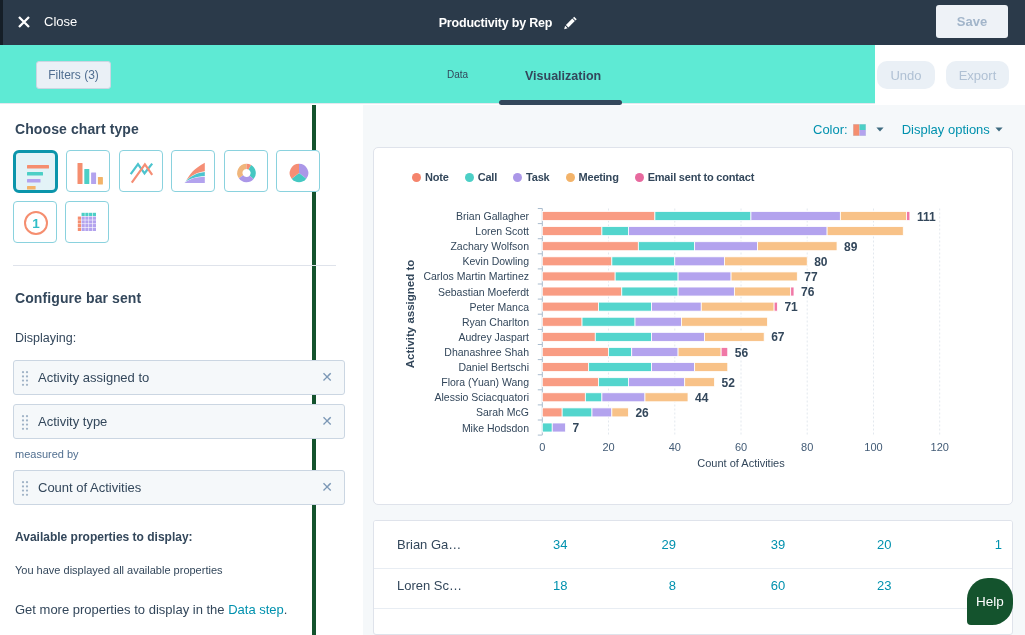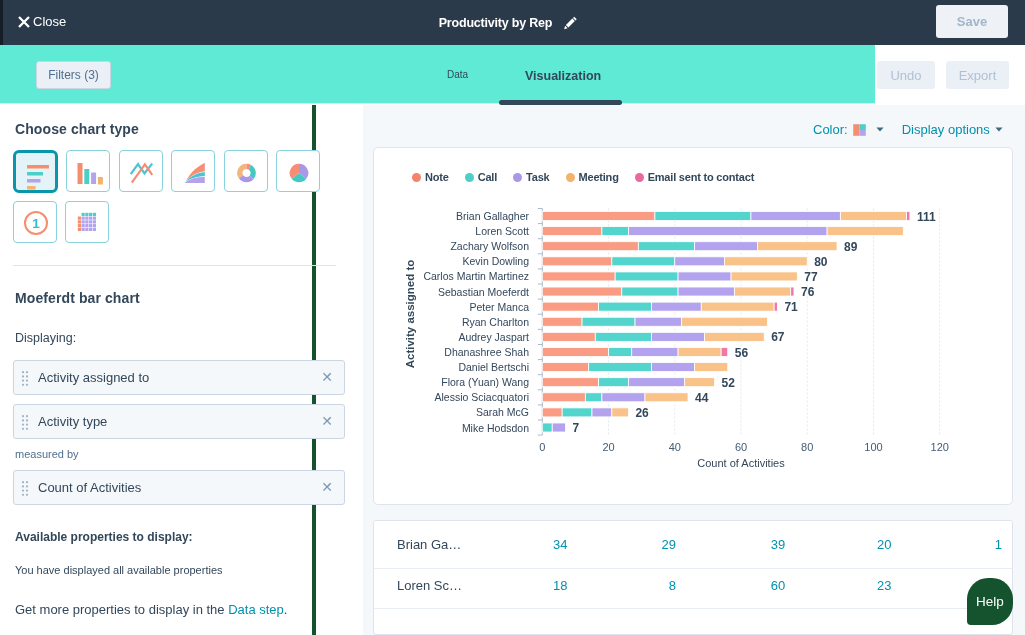--- a/index.html
+++ b/index.html
@@ -1,27 +1,27 @@
 <!DOCTYPE html>
 <html><head><meta charset="utf-8"><style>
 *{margin:0;padding:0;box-sizing:border-box}
 html,body{width:1025px;height:635px;overflow:hidden;font-family:"Liberation Sans",sans-serif;background:#fff}
 .topbar{position:absolute;left:0;top:0;width:1025px;height:45px;background:#2b3a4a}
 .edgestrip{position:absolute;left:0;top:0;width:3px;height:45px;background:#151e27}
 .closewrap{position:absolute;left:18px;top:14px;display:flex;align-items:center;color:#fff}
-.closetxt{margin-left:3px;font-size:13px;color:#fff}
+.closetxt{margin-left:14px;font-size:13px;color:#fff}
 .title{position:absolute;left:-4px;top:0;width:1025px;height:45px;display:flex;align-items:center;justify-content:center;color:#fff;font-size:12.5px;font-weight:bold;letter-spacing:-0.2px}
 .savebtn{position:absolute;left:936px;top:5px;width:72px;height:33px;background:#eef2f7;border-radius:3px;color:#a2b5ca;font-size:13px;font-weight:bold;display:flex;align-items:center;justify-content:center}
 .toolbar{position:absolute;left:0;top:45px;width:875px;height:59px;background:#5eead4;border-bottom:1px solid #e2e8ef}
 .filtersbtn{position:absolute;left:36px;top:16px;width:75px;height:28px;background:#eaf0f6;border:1px solid #cbd6e2;border-radius:3px;color:#506e91;font-size:12px;display:flex;align-items:center;justify-content:center}
 .tab{position:absolute;top:24px;font-size:10px;color:#33475b}
 .tab.data{left:447px}
 .tab.viz{left:525px;font-weight:bold;font-size:12.5px}
 .tabline{position:absolute;left:499px;top:55px;width:123px;height:5px;background:#33475b;border-radius:3px}
-.undobtn,.exportbtn{position:absolute;top:16px;height:28px;background:#eaf0f6;border-radius:3px;color:#b0c1d4;font-size:13px;display:flex;align-items:center;justify-content:center}
+.undobtn,.exportbtn{position:absolute;top:16px;height:28px;background:#eaf0f6;border-radius:10px;color:#b0c1d4;font-size:13px;display:flex;align-items:center;justify-content:center}
 .undobtn{left:877px;width:58px}
 .exportbtn{left:946px;width:63px}
 .sidebar{position:absolute;left:0;top:105px;width:316px;height:530px;background:#fff;border-right:4px solid #14532d}
 .h1{position:absolute;left:15px;font-size:14px;font-weight:bold;color:#33475b;letter-spacing:0.1px}
 .ctrow{position:absolute;left:13px;display:flex;gap:8.4px}
 .ctbox{width:44px;height:42px;border:1px solid #8ad2de;border-radius:4px;background:#fff}
 .ctbox.sel{width:45px;height:43px;border:3px solid #0b95ab;border-radius:6px;background:#e3f3f7}
 .divider{position:absolute;left:13px;top:160px;width:323px;border-top:1px solid #dfe3eb}
 .label{position:absolute;left:15px;font-size:12.5px;color:#33475b}
 .chip{position:absolute;left:13px;width:332px;height:35px;background:#f5f8fa;border:1px solid #cbd6e2;border-radius:3px;color:#33475b;font-size:13px;display:flex;align-items:center}
@@ -316,21 +316,21 @@
           <rect x="23.05" y="22.05" width="3.2" height="3.2" fill="#b3a3ee"></rect>
           <rect x="26.80" y="22.05" width="3.2" height="3.2" fill="#b3a3ee"></rect>
           <rect x="11.80" y="25.80" width="3.2" height="3.2" fill="#f58e6f"></rect>
           <rect x="15.55" y="25.80" width="3.2" height="3.2" fill="#b3a3ee"></rect>
           <rect x="19.30" y="25.80" width="3.2" height="3.2" fill="#b3a3ee"></rect>
           <rect x="23.05" y="25.80" width="3.2" height="3.2" fill="#b3a3ee"></rect>
           <rect x="26.80" y="25.80" width="3.2" height="3.2" fill="#b3a3ee"></rect>
         </svg></div>
     </div>
   <div class="divider"></div>
-  <div class="h1" style="top:185px">Moeferdt bar chart</div>
+  <div class="h1" style="top:185px">Configure bar sent</div>
   <div class="label" style="top:226px">Displaying:</div>
   <div class="chip" style="top:255px">
       <span class="dots"><svg width="8" height="17" viewBox="0 0 8 17">
           <circle cx="2" cy="2.2" r="1.1" fill="#9fb2c6"></circle>
           <circle cx="2" cy="6.4" r="1.1" fill="#9fb2c6"></circle>
           <circle cx="2" cy="10.6" r="1.1" fill="#9fb2c6"></circle>
           <circle cx="2" cy="14.8" r="1.1" fill="#9fb2c6"></circle>
           <circle cx="6" cy="2.2" r="1.1" fill="#9fb2c6"></circle>
           <circle cx="6" cy="6.4" r="1.1" fill="#9fb2c6"></circle>
           <circle cx="6" cy="10.6" r="1.1" fill="#9fb2c6"></circle>

